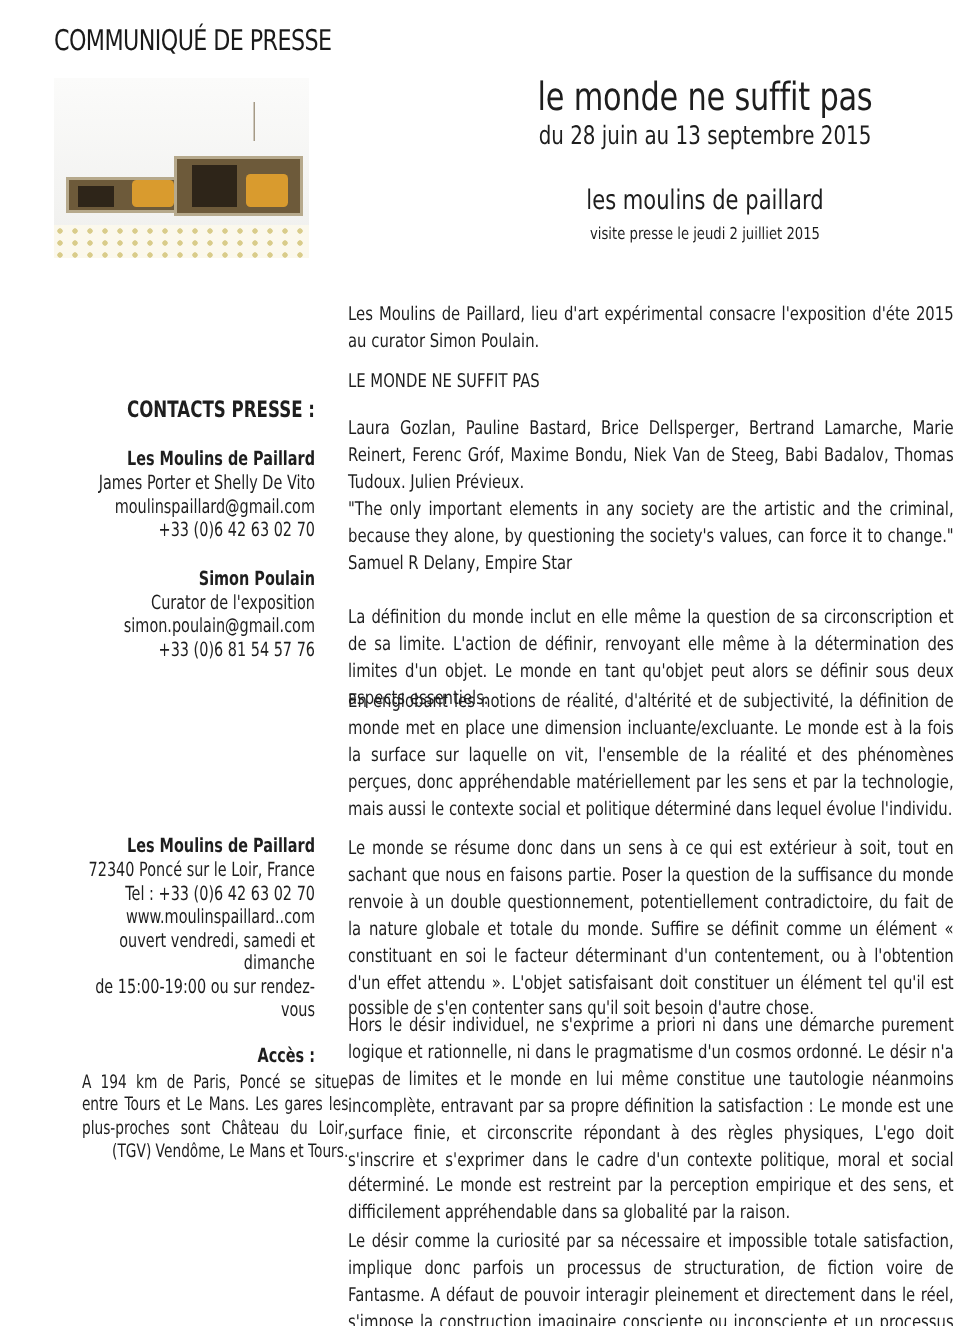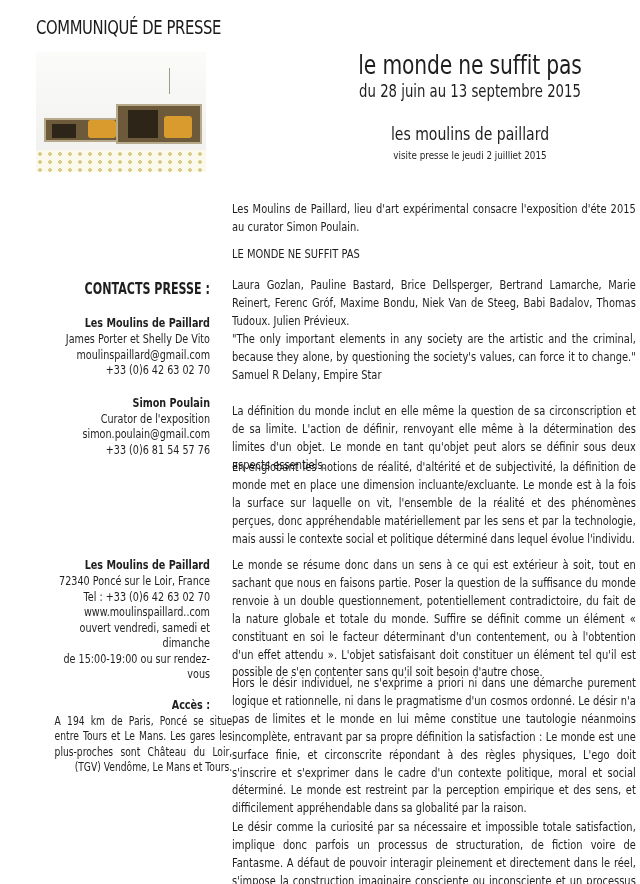--- a/index.html
+++ b/index.html
@@ -57,21 +57,21 @@
   <div class="dark" style="left:92px; top:58px; width:30px; height:28px;"></div>
   <div class="cell" style="left:128px; top:64px; width:28px; height:22px;"></div>
   <div class="wallpaper"></div>
 </div>
 
 <div class="title-block t1">le monde ne suffit pas</div>
 <div class="title-block t2">du 28 juin au 13 septembre 2015</div>
 <div class="title-block t3">les moulins de paillard</div>
 <div class="title-block t4">visite presse le jeudi 2 juilliet 2015</div>
 
-<div class="sidebar" style="top:280px;">
+<div class="sidebar" style="top:264px;">
   <div class="inner">
     <div class="sb-title">CONTACTS PRESSE :</div>
     <div style="height:16px;"></div>
     <div class="sb-name">Les Moulins de Paillard</div>
     <div class="sb-line">James Porter et Shelly De Vito</div>
     <div class="sb-line">moulinspaillard@gmail.com</div>
     <div class="sb-line">+33 (0)6 42 63 02 70</div>
     <div style="height:16px;"></div>
     <div class="sb-name">Simon Poulain</div>
     <div class="sb-line">Curator de l'exposition</div>

